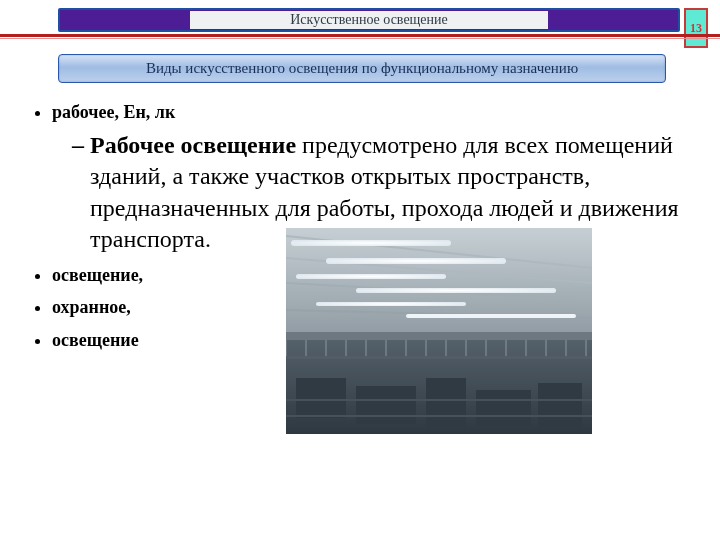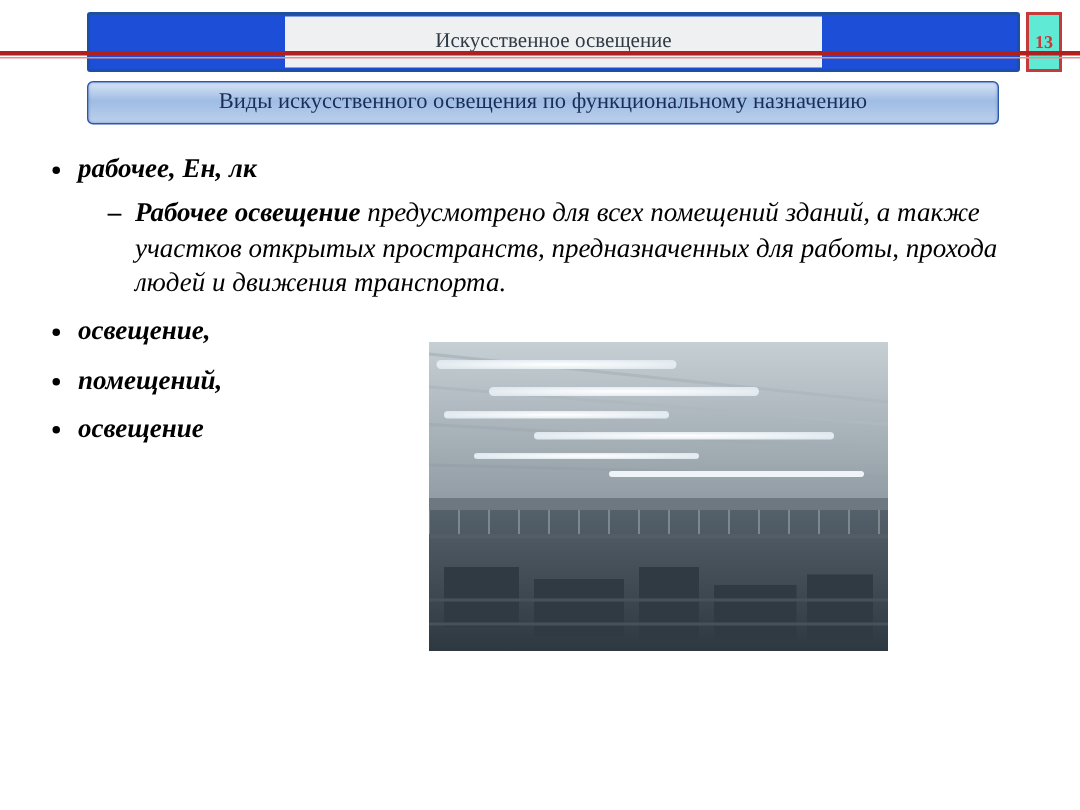--- a/index.html
+++ b/index.html
@@ -21,24 +21,24 @@
     }
     .logo {
       position: absolute;
       left: 4px; top: -4px;
       width: 52px; height: 32px;
     }
     .title-bar-outer {
       position: absolute;
       left: 58px; right: 40px;
       top: 2px;
-      height: 40px;
+      height: 24px;
       border: 2px solid #1f4fa0;
       border-radius: 2px;
-      background: #1d4ed8;
+      background: #4c1d95;
     }
     .title-bar-inner {
       position: absolute;
       left: 130px; right: 130px; top: 1px; bottom: 1px;
       background: #eef0f2;
       display: flex;
       align-items: center;
       justify-content: center;
       font-size: 14px;
       color: #2f3a45;
@@ -91,30 +91,29 @@
     }
     ul.outer {
       list-style: disc;
       padding-left: 28px;
     }
     ul.outer > li {
       font-size: 18px;
       line-height: 1.35;
       font-weight: bold;
       margin-bottom: 8px;
-      font-style: italic;
     }
     ul.inner {
       list-style: none;
       padding-left: 20px;
       margin-top: 6px;
     }
     ul.inner > li {
       position: relative;
-      font-size: 18px;
+      font-size: 24px;
       line-height: 1.3;
       font-weight: normal;
       padding-left: 18px;
     }
     ul.inner > li::before {
       content: "–";
       position: absolute;
       left: 0;
       font-weight: bold;
     }
@@ -147,21 +146,21 @@
   <ul class="outer">
     <li>
       <span>рабочее, Ен, лк</span>
       <ul class="inner">
         <li>
           <span class="inner-bold">Рабочее освещение</span><span> предусмотрено для всех помещений зданий, а также участков открытых пространств, предназначенных для работы, прохода людей и движения транспорта.</span>
         </li>
       </ul>
     </li>
     <li><span>освещение,</span></li>
-    <li><span>помещений,</span></li>
+    <li><span>охранное,</span></li>
     <li><span>освещение</span></li>
   </ul>
 </div>
 
 <div class="illus">
   <svg viewBox="0 0 306 206" width="306" height="206">
 
     <defs>
       <linearGradient id="ceil" x1="0" y1="0" x2="0" y2="1">
         <stop offset="0" stop-color="#c6cfd4"></stop>

